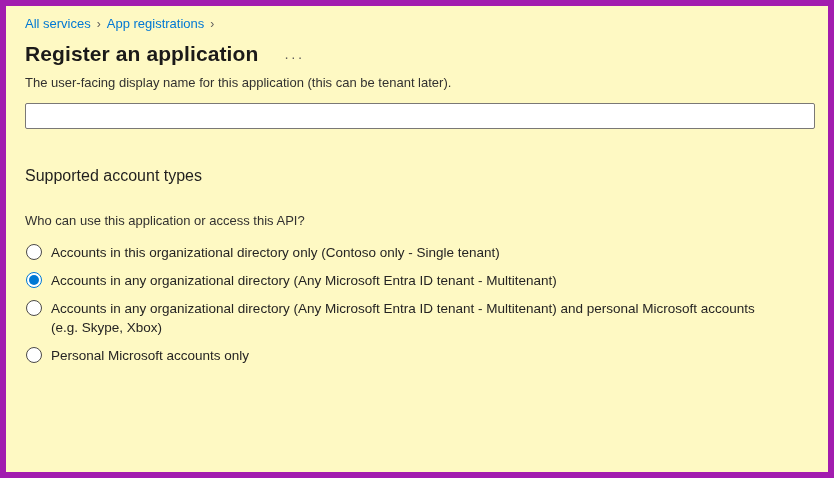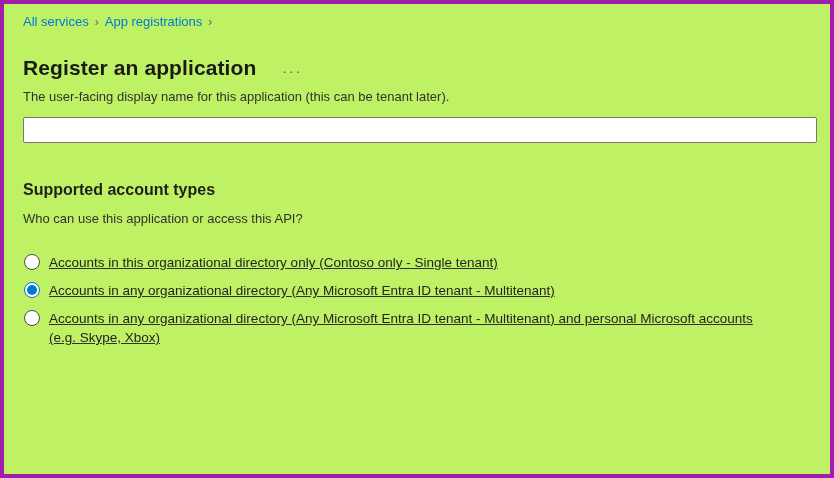--- a/index.html
+++ b/index.html
@@ -4,22 +4,22 @@
 <style>
   * { box-sizing: border-box; margin: 0; padding: 0; }
   html, body { background: #ffffff; }
   body {
     font-family: "Liberation Sans", "DejaVu Sans", sans-serif;
     color: #323130;
   }
   .frame {
     width: 834px;
     height: 478px;
-    border: 4px solid #a21caf;
-    background: #bef264;
+    border: 6px solid #a21caf;
+    background: #fef9c3;
     padding: 8px 13px 0 19px;
     overflow: hidden;
   }
   
   .breadcrumb {
     font-size: 13px;
     display: flex;
     align-items: center;
     gap: 6px;
     padding-top: 2px;
@@ -28,21 +28,21 @@
     color: #0078d4;
     text-decoration: none;
     cursor: pointer;
   }
   .crumb-sep {
     color: #605e5c;
     font-size: 12px;
   }
   
   .title-row {
-    margin-top: 27px;
+    margin-top: 11px;
     display: flex;
     align-items: center;
   }
   .page-title {
     font-size: 21px;
     font-weight: 700;
     color: #1b1a19;
     letter-spacing: 0.1px;
   }
   .more-icon {
@@ -79,29 +79,29 @@
     font-family: "Liberation Sans", "DejaVu Sans", sans-serif;
     font-size: 13px;
     padding: 0 8px;
     outline: none;
     display: block;
   }
   
   .section-heading {
     margin-top: 38px;
     font-size: 16px;
-    font-weight: 700;
+    font-weight: 400;
     color: #201f1e;
   }
   .question {
-    margin-top: 12px;
+    margin-top: 28px;
     font-size: 13px;
     color: #323130;
   }
-  .radio-group { margin-top: 27px; text-decoration: underline; }
+  .radio-group { margin-top: 15px; }
   .radio-row {
     display: flex;
     align-items: flex-start;
     margin-bottom: 9px;
     cursor: pointer;
     max-width: 740px;
   }
   .radio {
     width: 16px;
     height: 16px;
@@ -167,16 +167,20 @@
       <span class="radio-label">Accounts in this organizational directory only (Contoso only - Single tenant)</span>
     </div>
     <div class="radio-row">
       <span class="radio checked"></span>
       <span class="radio-label">Accounts in any organizational directory (Any Microsoft Entra ID tenant - Multitenant)</span>
     </div>
     <div class="radio-row">
       <span class="radio"></span>
       <span class="radio-label">Accounts in any organizational directory (Any Microsoft Entra ID tenant - Multitenant) and personal Microsoft accounts (e.g. Skype, Xbox)</span>
     </div>
+    <div class="radio-row">
+      <span class="radio"></span>
+      <span class="radio-label">Personal Microsoft accounts only</span>
+    </div>
   </div>
 
 
 </div>
 
 </body></html>

